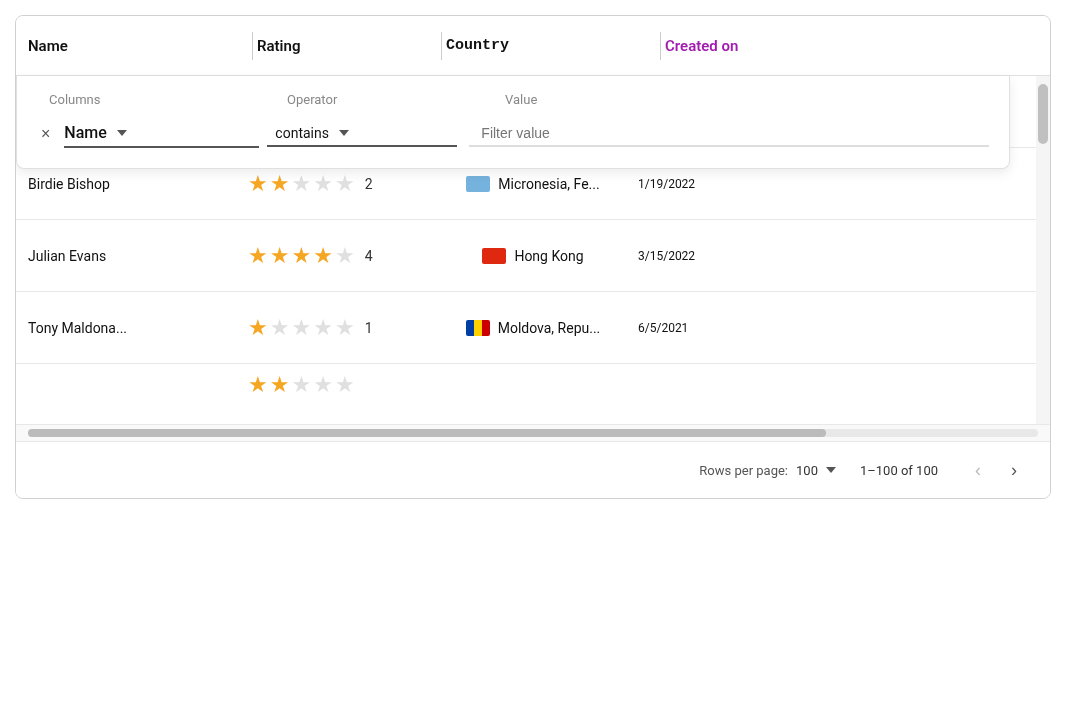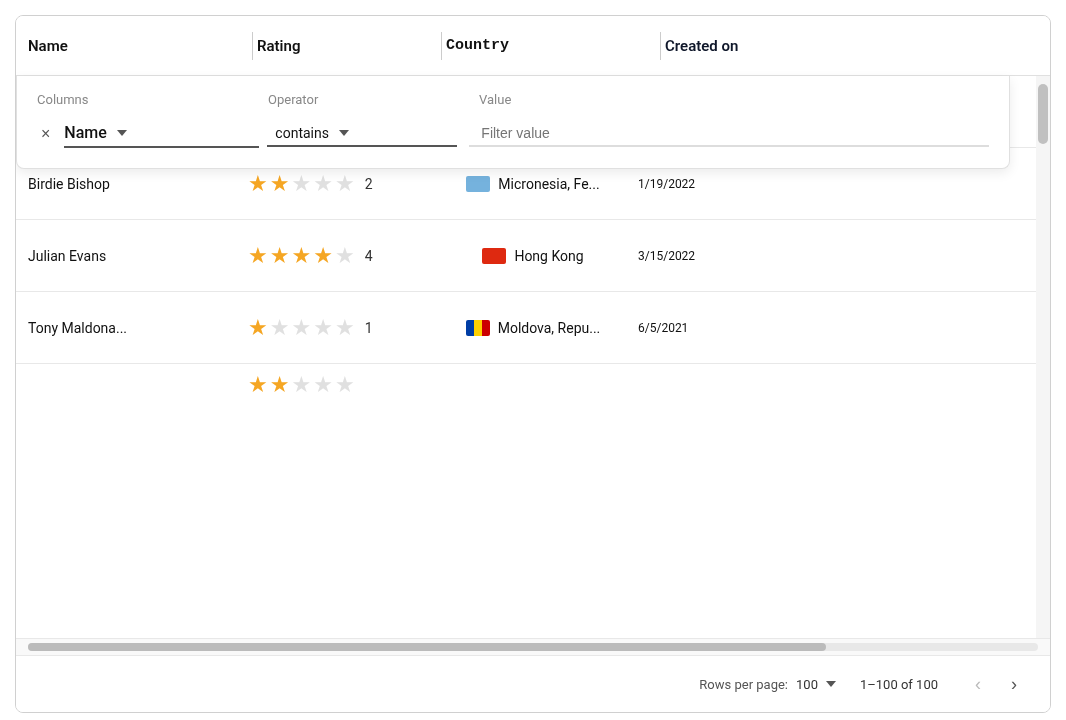--- a/index.html
+++ b/index.html
@@ -12,21 +12,21 @@
       height: 720px;
       overflow: hidden;
     }
 
     .table-container {
       border: 1px solid #d0d0d0;
       border-radius: 8px;
       margin: 15px;
       overflow: hidden;
       position: relative;
-      height: 698px;
+      height: 484px;
       display: flex;
       flex-direction: column;
     }
 
     
     .table-header {
       display: flex;
       align-items: center;
       border-bottom: 1px solid #e0e0e0;
       background: #fff;
@@ -62,21 +62,21 @@
       color: #111;
       display: flex;
       align-items: center;
       gap: 8px;
       font-family: Liberation Mono, monospace;
     }
     .col-created-header {
       flex: 1;
       font-weight: 600;
       font-size: 15px;
-      color: #0f172a;
+      color: #a21caf;
       display: flex;
       align-items: center;
       gap: 8px;
     }
 
     
     .filter-panel {
       position: absolute;
       top: 60px;
       left: 0;
@@ -85,22 +85,23 @@
       border: 1px solid #e0e0e0;
       border-top: none;
       border-radius: 0 0 8px 8px;
       padding: 16px 20px 20px 20px;
       z-index: 100;
       box-shadow: 0 4px 12px rgba(0,0,0,0.08);
     }
 
     .filter-labels {
       display: flex;
-      gap: 1px;
+      gap: 8px;
       margin-bottom: 12px;
+      margin-left: 12px;
     }
     .filter-label {
       color: #888;
       font-size: 13px;
     }
     .filter-label-col { width: 230px; }
     .filter-label-op { width: 210px; }
     .filter-label-val { flex: 1; }
 
     .filter-row {

